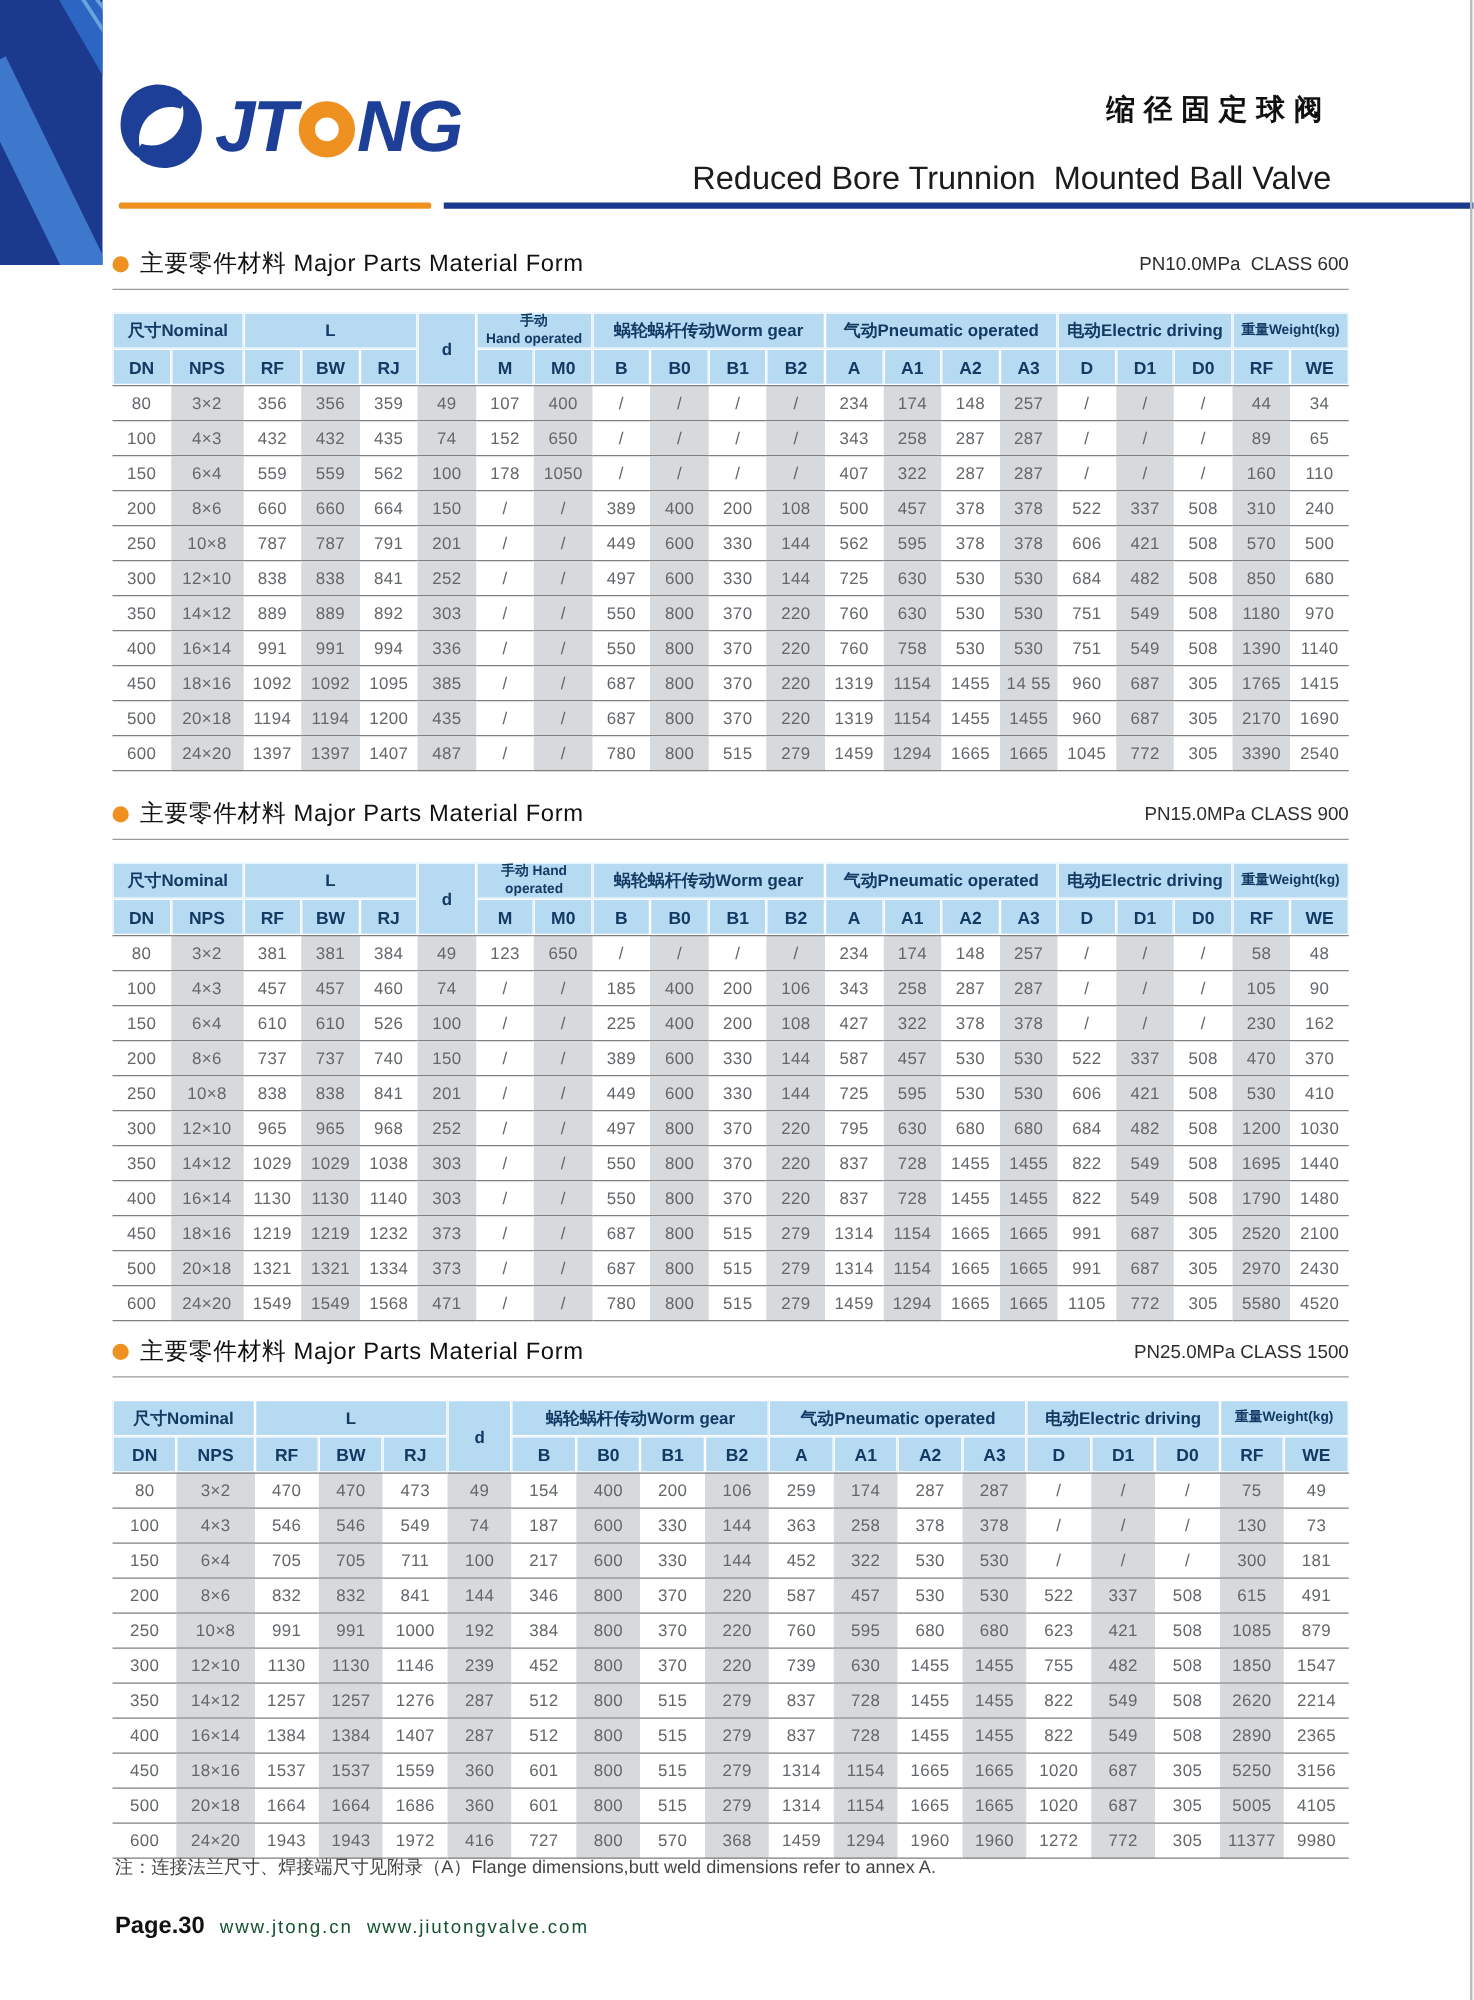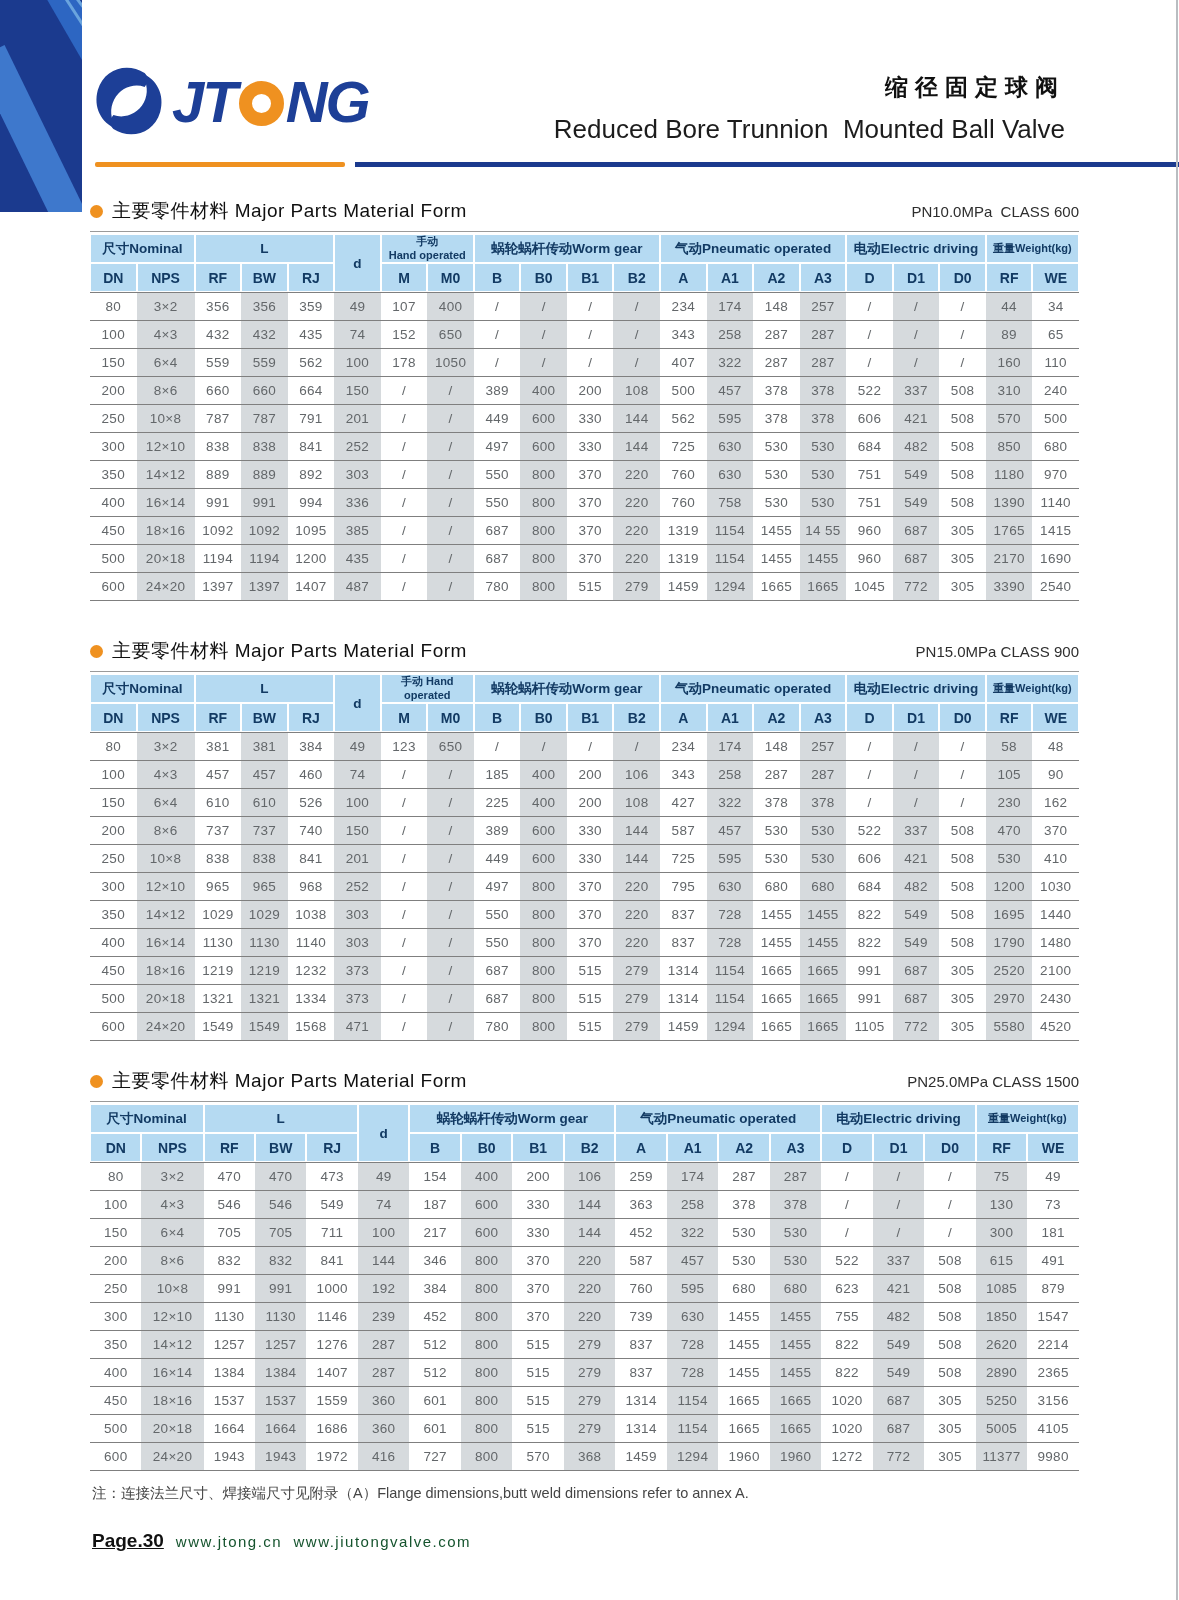--- a/index.html
+++ b/index.html
@@ -18,46 +18,46 @@
 
   
   .logo{position:absolute;left:90px;top:62px;display:flex;align-items:center;}
   .logo svg{width:78px;height:78px;}
   .word{display:flex;align-items:center;font-style:italic;font-weight:bold;
         font-size:58px;color:#1d3f97;letter-spacing:-2px;margin-left:4px;}
   .oring{display:inline-block;width:45px;height:45px;border:13px solid #ef9120;
          border-radius:50%;box-sizing:border-box;margin:5px 2px 0 3px;}
   .titles{position:absolute;top:72px;right:114px;text-align:right;}
   .t-zh{font-size:23px;font-weight:bold;color:#101010;letter-spacing:7px;}
-  .t-en{font-size:26px;color:#1c1c1c;margin-top:11px;white-space:pre;}
+  .t-en{font-size:26px;color:#1c1c1c;margin-top:24px;white-space:pre;}
   .rule-o{position:absolute;left:95px;top:162px;width:250px;height:5px;background:#ef9120;border-radius:2px;}
   .rule-b{position:absolute;left:355px;top:162px;right:0;height:5px;background:#1b3a8e;}
 
   
   .section{position:absolute;left:90px;width:989px;}
   .sec1{top:196px;} .sec2{top:636px;} .sec3{top:1066px;}
   .sec-head{display:flex;align-items:center;height:30px;}
   .bullet{width:13px;height:13px;border-radius:50%;background:#ef9120;margin-right:9px;flex:none;}
   .sec-title{font-size:19px;font-weight:normal;color:#101010;letter-spacing:0.5px;}
   .class-label{margin-left:auto;font-size:15px;color:#2e2e2e;white-space:pre;}
   .topline{height:1px;background:#9a9a9a;margin-top:5px;}
 
-  table.dt{border-collapse:separate;border-spacing:0;table-layout:fixed;width:100%;margin-top:2px;}
+  table.dt{border-collapse:separate;border-spacing:0;table-layout:fixed;width:100%;margin-top:18px;}
   table.dt th{background:#b5daf2;color:#123a63;font-weight:bold;font-size:14px;
       border:1px solid #ffffff;height:27px;padding:0;text-align:center;}
   table.dt th.g{font-size:13.5px;}
   table.dt th.sm{font-size:11px;line-height:1.2;}
   table.dt td{font-size:13.5px;color:#63676a;text-align:center;height:27px;
       border-bottom:1px solid #7f7f7f;padding:0;letter-spacing:0.3px;}
   table.dt td.shade{background:#d6dadd;}
   table.dt tbody tr:first-child td{border-top:1px solid #7f7f7f;}
 
   .note{position:absolute;left:92px;top:1484px;font-size:14.5px;color:#454545;}
   .footer{position:absolute;left:92px;top:1530px;display:flex;align-items:baseline;}
-  .fp{font-size:19px;font-weight:bold;color:#111111;text-decoration:underline;}
+  .fp{font-size:19px;font-weight:bold;color:#111111;}
   .furl{font-size:15px;color:#14532d;margin-left:12px;letter-spacing:1.5px;white-space:pre;}
 </style>
 </head>
 <body>
 
 <div class="page">
 
   <div class="band">
     <div class="st st5"></div>
     <div class="st st1"></div>

